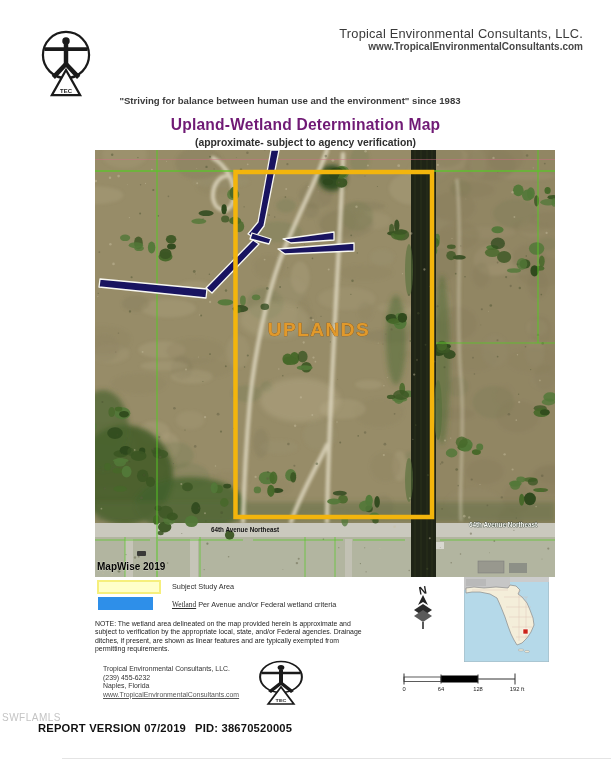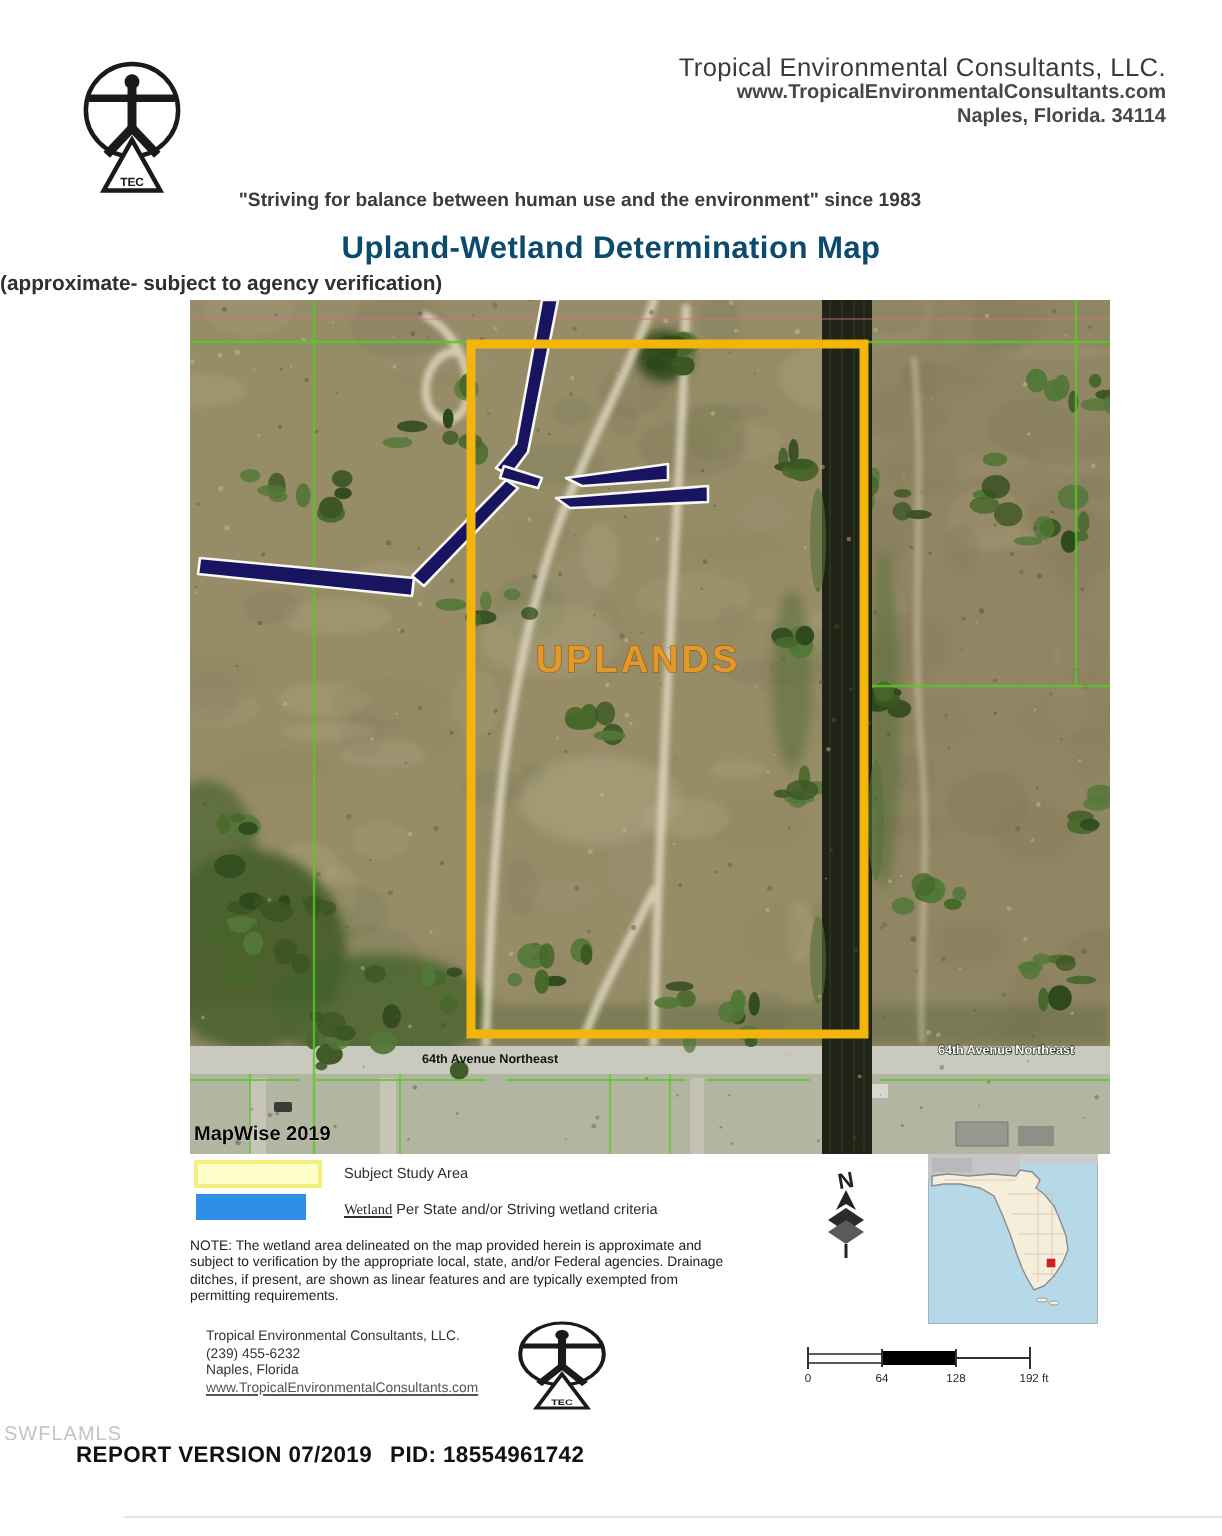--- a/index.html
+++ b/index.html
@@ -4,22 +4,22 @@
 <style>
   html,body{margin:0;padding:0;background:#888;}
   .page{position:relative;width:611px;height:768px;background:#fff;margin:0 auto;
         font-family:"Liberation Sans",sans-serif;overflow:hidden;border-right:1px solid #e2e2e2;}
   .abs{position:absolute;}
   
   .co-block{top:26px;right:28px;text-align:right;color:#3d3d3d;}
   .co-name{font-size:12.8px;letter-spacing:.2px;color:#3a3a3a;}
   .co-sub{font-size:10px;font-weight:bold;line-height:12px;color:#474747;}
   .tagline{top:95px;left:0;width:580px;text-align:center;font-size:9.6px;font-weight:bold;color:#3b3b3b;}
-  .title{top:116px;left:0;width:100%;text-align:center;font-size:15.6px;font-weight:bold;color:#0c4a6e;letter-spacing:.2px;}
-  .subtitle{top:137px;left:0;width:100%;text-align:left;font-size:10.4px;font-weight:bold;color:#303030;}
+  .title{top:116px;left:0;width:100%;text-align:center;font-size:15.6px;font-weight:bold;color:#701a75;letter-spacing:.2px;}
+  .subtitle{top:137px;left:0;width:100%;text-align:center;font-size:10.4px;font-weight:bold;color:#303030;}
   
   .sw-study{left:97px;top:580px;width:60px;height:10px;background:#ffffca;border:2px solid #f6ef7c;}
   .sw-wet{left:98px;top:597px;width:55px;height:13px;background:#2e8fe9;}
   .leg-label{font-size:7.3px;color:#2e2e2e;text-align:center;}
   .leg1{left:172px;top:582px;}
   .leg2{left:172px;top:600px;}
   .u{text-decoration:underline;font-family:Liberation Serif, serif;}
   
   .note{left:95px;top:620px;width:300px;font-size:6.9px;line-height:8.3px;color:#1d1d1d;}
   .contact{left:103px;top:665px;font-size:6.9px;line-height:8.6px;color:#333;}
@@ -42,21 +42,20 @@
     <circle cx="43" cy="25" r="5" fill="#1a1a1a"></circle>
     <line x1="43" y1="29" x2="43" y2="58" stroke="#1a1a1a" stroke-width="6"></line>
     <path d="M43,56 L26,74 M43,56 L60,74" stroke="#1a1a1a" stroke-width="6" fill="none"></path>
     <path d="M43,64 L24,98 L62,98 Z" fill="#ffffff" stroke="#1a1a1a" stroke-width="3"></path>
     <text x="43" y="95" font-size="8" font-weight="bold" text-anchor="middle" fill="#1a1a1a">TEC</text>
   </svg>
 
   <div class="abs co-block">
     <div class="co-name">Tropical Environmental Consultants, LLC.</div>
     <div class="co-sub">www.TropicalEnvironmentalConsultants.com</div>
-    <div class="co-sub">Naples, Florida. 34114</div>
   </div>
 
   <div class="abs tagline">"Striving for balance between human use and the environment" since 1983</div>
   <div class="abs title">Upland-Wetland Determination Map</div>
   <div class="abs subtitle">(approximate- subject to agency verification)</div>
 
   <svg id="aerial" class="abs" style="left:95px;top:150px;" width="460" height="427" viewBox="0 0 460 427">
     <defs>
       <filter id="b1" x="-20%" y="-20%" width="140%" height="140%">
           <feGaussianBlur stdDeviation="1.4"></feGaussianBlur>
@@ -704,21 +703,21 @@
 
     <text x="224" y="186" text-anchor="middle" font-size="19" font-weight="bold" letter-spacing="1.5" fill="#e1992b" stroke="#93570d" stroke-width=".6" style="paint-order:stroke">UPLANDS</text>
     <text x="150" y="381.5" text-anchor="middle" font-size="6.3" font-weight="bold" fill="#141414">64th Avenue Northeast</text>
     <text x="408" y="377" text-anchor="middle" font-size="6.3" font-weight="bold" fill="#fdfdf8" stroke="#1c2a1c" stroke-width=".7" style="paint-order:stroke">64th Avenue Northeast</text>
     <text x="2" y="420" font-size="10" font-weight="bold" fill="#050505" stroke="#e8e8dd" stroke-width=".3" style="paint-order:stroke">MapWise 2019</text>
   </svg>
 
   <div class="abs sw-study"></div>
   <div class="abs leg-label leg1">Subject Study Area</div>
   <div class="abs sw-wet"></div>
-  <div class="abs leg-label leg2"><span class="u">Wetland</span><span> Per State and/or Striving wetland criteria</span></div>
+  <div class="abs leg-label leg2"><span class="u">Wetland</span><span> Per Avenue and/or Federal wetland criteria</span></div>
 
   <svg class="abs" style="left:406px;top:583px;" width="34" height="48" viewBox="0 0 34 48">
     <text x="17" y="11" text-anchor="middle" font-size="11" font-weight="bold" fill="#222" transform="rotate(-10 17 8)">N</text>
     <polygon points="17,12 12,22 17,19 22,22" fill="#222"></polygon>
     <polygon points="17,21 26,27 17,33 8,27" fill="#2b2b2b"></polygon>
     <polygon points="17,27 26,33 17,39 8,33" fill="#5a5a5a"></polygon>
     <line x1="17" y1="39" x2="17" y2="46" stroke="#222" stroke-width="1.5"></line>
   </svg>
 
   <svg class="abs" style="left:464px;top:577px;" width="85" height="85" viewBox="0 0 85 85">
@@ -774,19 +773,19 @@
     <line x1="43" y1="4.5" x2="43" y2="13.5" stroke="#333" stroke-width="1"></line>
     <line x1="80" y1="4.5" x2="80" y2="13.5" stroke="#333" stroke-width="1"></line>
     <line x1="117" y1="3.5" x2="117" y2="14.5" stroke="#333" stroke-width="1"></line>
     <text x="6" y="21" text-anchor="middle" font-size="5.8" fill="#222">0</text>
     <text x="43" y="21" text-anchor="middle" font-size="5.8" fill="#222">64</text>
     <text x="80" y="21" text-anchor="middle" font-size="5.8" fill="#222">128</text>
     <text x="119" y="21" text-anchor="middle" font-size="5.8" fill="#222">192 ft</text>
   </svg>
 
   <div class="abs report">
-    <span>REPORT VERSION 07/2019</span><span>PID: 18554961742</span>
+    <span>REPORT VERSION 07/2019</span><span>PID: 38670520005</span>
   </div>
 
   <div class="abs wm">SWFLAMLS</div>
   <div class="abs wm-line"></div>
 
 </div>
 
 </body></html>

